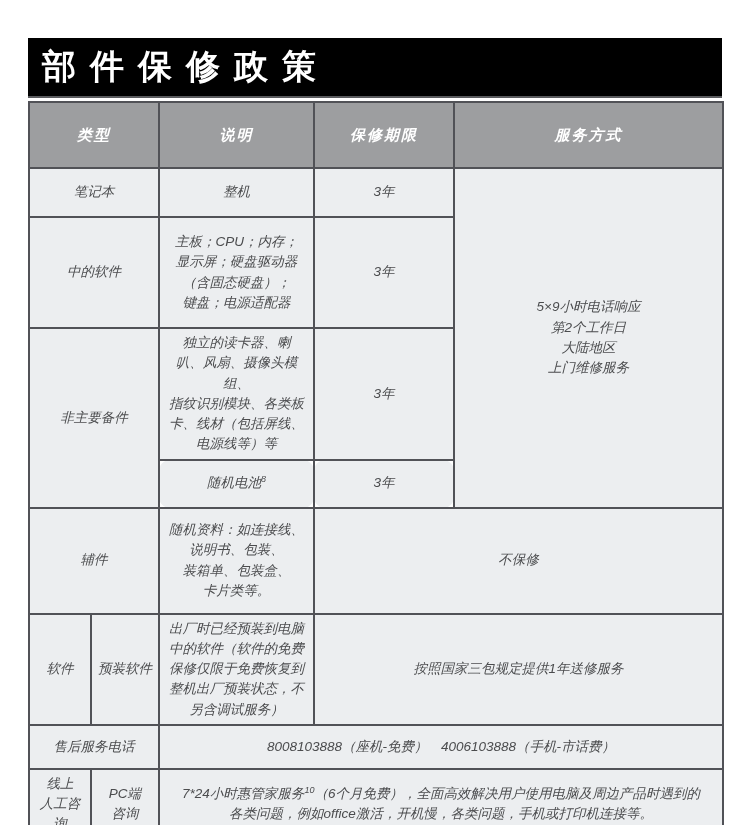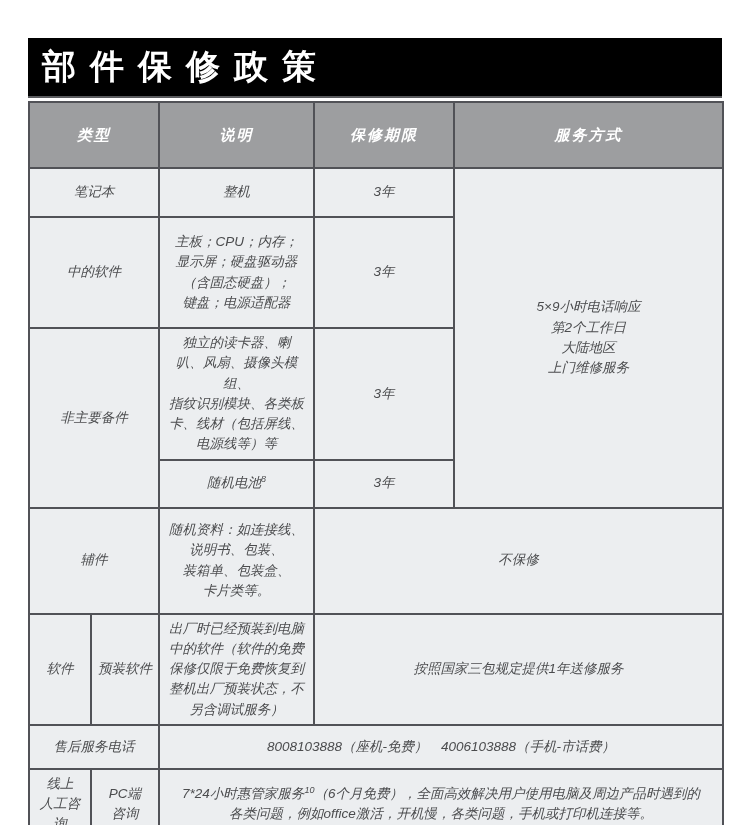--- a/index.html
+++ b/index.html
@@ -61,21 +61,21 @@
     letter-spacing: 2px;
   }
   sup.fn {
     font-size: 9px;
     vertical-align: super;
     line-height: 0;
   }
   .r1 td { height: 39px; margin-left: 46px; }
   .r2 td { height: 101px; margin-left: 17px; }
   .r3 td { height: 95px; margin-left: 13px; }
-  .r4 td { height: 38px; }
+  .r4 td { height: 38px; border-radius: 11px; }
   .r5 td { height: 96px; }
   .r6 td { height: 99px; }
   .r7 td { height: 34px; }
   .r8 td { height: 51px; }
 </style>
 </head>
 <body>
 
 <div class="page">
 

